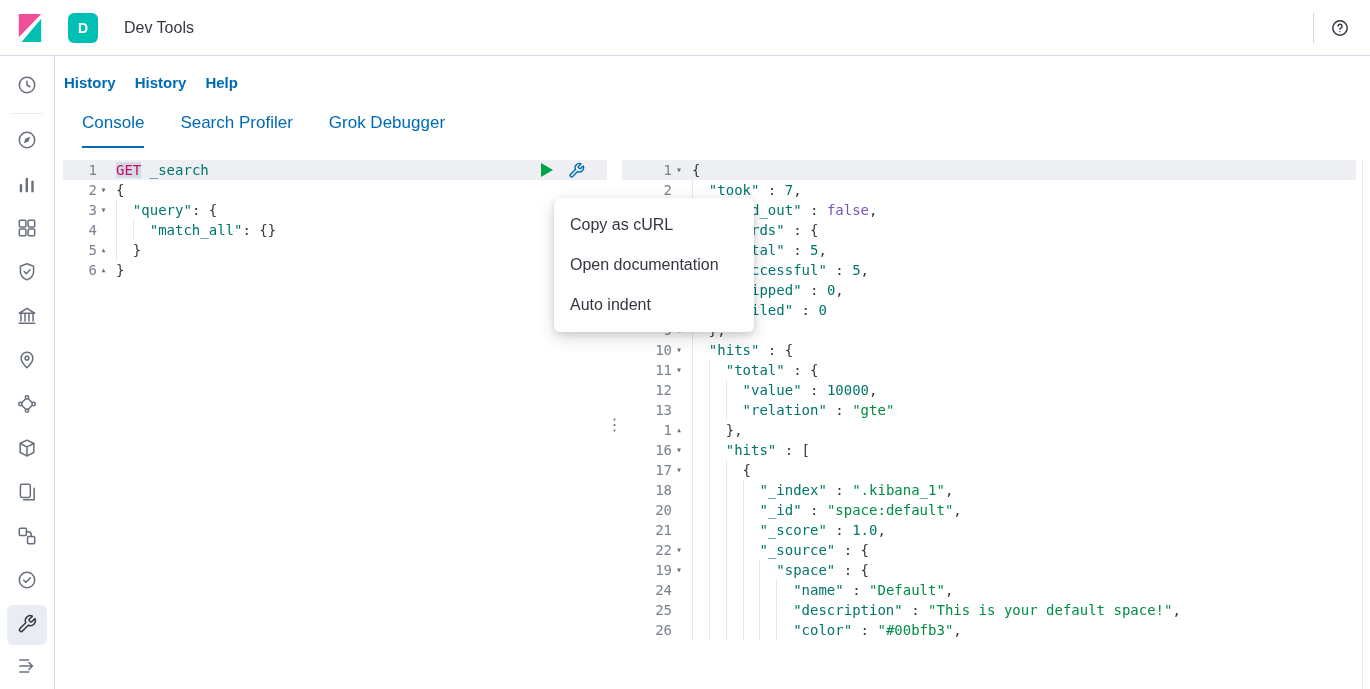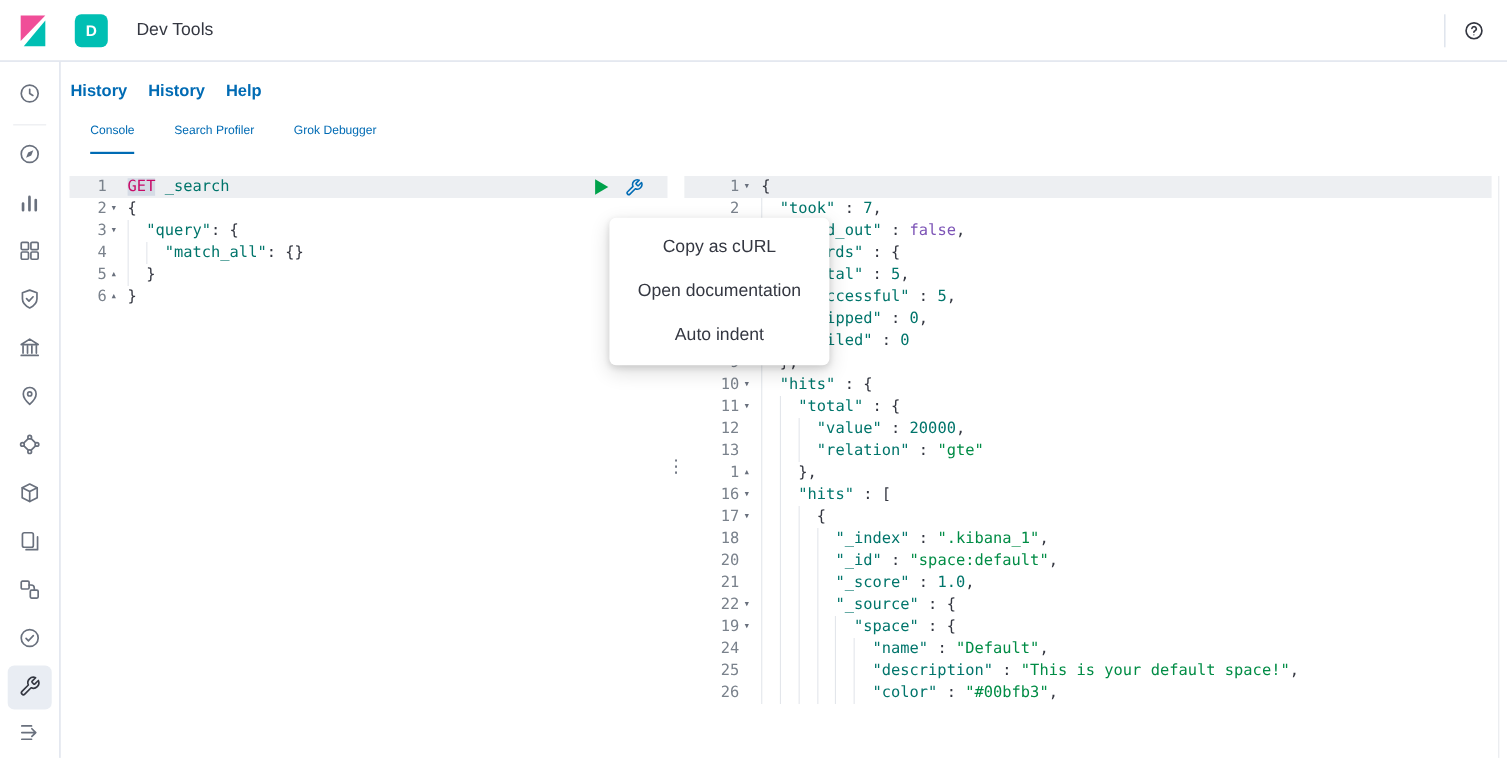--- a/index.html
+++ b/index.html
@@ -23,21 +23,21 @@
   .side-btn{width:40px;height:40px;margin:2px 0;border:none;background:none;border-radius:6px;
     display:flex;align-items:center;justify-content:center;color:var(--subdued);cursor:pointer;flex:none;}
   .side-btn.active{background:#E9EDF3;color:var(--text);}
   .side-btn.bottom{margin-top:auto;margin-bottom:12px;}
   .side-sep{width:30px;height:1px;background:#E8EAEE;margin:5px 0;flex:none;}
   
   .main{position:absolute;left:56px;top:56px;right:0;bottom:0;}
   .navlinks{display:flex;gap:19px;padding:18px 0 0 8px;}
   .navlink{color:var(--link);font-size:15px;font-weight:600;cursor:pointer;text-decoration:none;}
   .tabs{display:flex;margin-top:12px;padding-left:8px;}
-  .tab{border:none;background:none;padding:10px 18px 0 18px;font-size:11px;color:var(--link);cursor:pointer;text-decoration:underline;}
+  .tab{border:none;background:none;padding:10px 18px 0 18px;font-size:17px;color:var(--link);cursor:pointer;text-decoration:underline;}
   .tab .tlabel{display:inline-block;padding-bottom:13px;border-bottom:2px solid transparent;}
   .tab.active .tlabel{border-bottom-color:var(--link);}
   
   .editors{position:absolute;top:104px;left:7px;right:0;bottom:0;display:flex;}
   .pane{position:relative;overflow:hidden;background:#fff;}
   .pane.left{width:544px;flex:none;}
   .pane.right{flex:1;}
   .pane.right .ed{margin-right:14px;}
   .splitter{width:15px;flex:none;display:flex;align-items:center;justify-content:center;cursor:col-resize;}
   .dots{color:var(--subdued);font-size:16px;line-height:1;}
@@ -55,21 +55,21 @@
   .tk-m{color:var(--method);} .tk-u{color:var(--url);} .tk-k{color:var(--key);}
   .tk-n{color:var(--number);} .tk-s{color:var(--string);} .tk-b{color:var(--boolean);}
   .tk-p,.tk-w{color:var(--text);}
   .sel{background:var(--selection);text-align:right;}
   .ed-actions{position:absolute;top:2px;right:22px;display:flex;gap:14px;align-items:center;height:16px;}
   .act{border:none;background:none;padding:0;cursor:pointer;display:flex;align-items:center;}
   .v-track{position:absolute;right:7px;top:0;bottom:0;width:1px;background:#E6E9ED;cursor:pointer;}
   
   .popover{position:absolute;left:554px;top:198px;width:200px;background:#fff;border-radius:6px;
     box-shadow:0 2px 6px rgba(0,0,0,.12), 0 6px 18px rgba(0,0,0,.14);padding:7px 0;z-index:20;box-sizing:border-box;}
-  .menu-item{padding:11px 16px;font-size:16px;color:var(--text);cursor:pointer;white-space:nowrap;text-align:center;}
+  .menu-item{padding:11px 16px;font-size:16px;color:var(--text);cursor:pointer;white-space:nowrap;}
 </style>
 </head>
 <body>
 
 <header class="topbar">
   <div class="logo">
     <svg width="28" height="30" viewBox="0 0 30 32">
       <polygon points="3,1 27,1 3,26" fill="#F04E98"></polygon>
       <polygon points="27,6 27,31 6,31" fill="#00BFB3"></polygon>
     </svg>
@@ -332,21 +332,21 @@
               <span class="num">11</span>
               <span class="fold">▾</span>
             </div>
             <div class="ccell"><i class="guide" style="left: calc(0ch + 6px);"></i><i class="guide" style="left: calc(2ch + 6px);"></i><span class="tk-w">    </span><span class="tk-k">"total"</span><span class="tk-p"> : </span><span class="tk-p">{</span></div>
           </div>
           <div class="line">
             <div class="gcell">
               <span class="num">12</span>
               <span class="fold"></span>
             </div>
-            <div class="ccell"><i class="guide" style="left: calc(0ch + 6px);"></i><i class="guide" style="left: calc(2ch + 6px);"></i><i class="guide" style="left: calc(4ch + 6px);"></i><span class="tk-w">      </span><span class="tk-k">"value"</span><span class="tk-p"> : </span><span class="tk-n">20000</span><span class="tk-p">,</span></div>
+            <div class="ccell"><i class="guide" style="left: calc(0ch + 6px);"></i><i class="guide" style="left: calc(2ch + 6px);"></i><i class="guide" style="left: calc(4ch + 6px);"></i><span class="tk-w">      </span><span class="tk-k">"value"</span><span class="tk-p"> : </span><span class="tk-n">10000</span><span class="tk-p">,</span></div>
           </div>
           <div class="line">
             <div class="gcell">
               <span class="num">13</span>
               <span class="fold"></span>
             </div>
             <div class="ccell"><i class="guide" style="left: calc(0ch + 6px);"></i><i class="guide" style="left: calc(2ch + 6px);"></i><i class="guide" style="left: calc(4ch + 6px);"></i><span class="tk-w">      </span><span class="tk-k">"relation"</span><span class="tk-p"> : </span><span class="tk-s">"gte"</span></div>
           </div>
           <div class="line">
             <div class="gcell">

